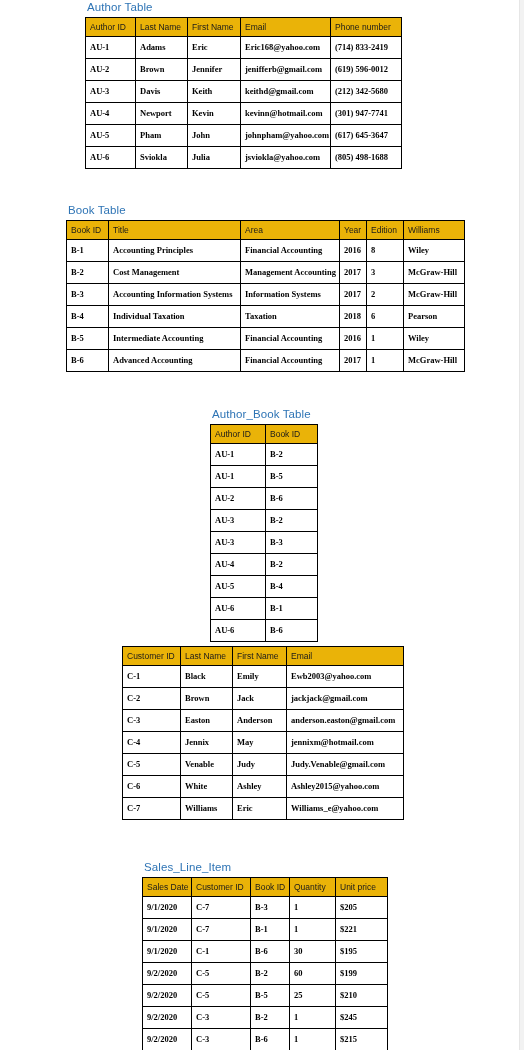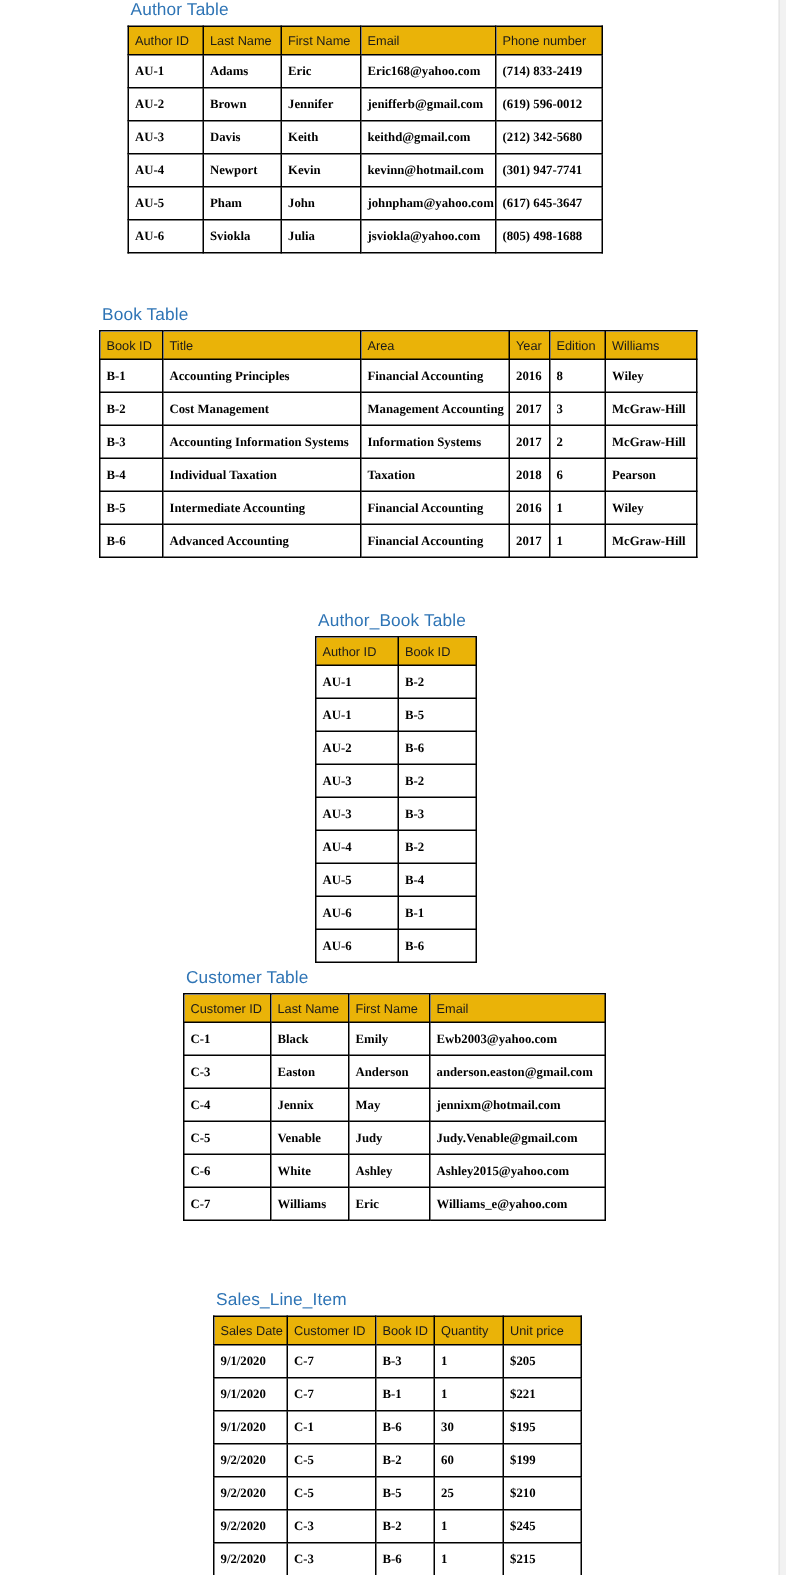--- a/index.html
+++ b/index.html
@@ -293,21 +293,20 @@
           </tr>
           <tr>
             <td>AU-6</td>
             <td>B-6</td>
           </tr>
         </tbody>
     </table>
   </div>
 
   <div class="tbl-block" id="customer-block">
-    <div class="tbl-title">Customer Table</div>
     <table class="data" id="customer-table">
       <colgroup>
           <col style="width: 58px;">
           <col style="width: 52px;">
           <col style="width: 54px;">
           <col style="width: 117px;">
         </colgroup>
       <thead>
           <tr>
             <th>Customer ID</th>
@@ -315,20 +314,26 @@
             <th>First Name</th>
             <th>Email</th>
           </tr>
         </thead>
       <tbody>
           <tr>
             <td>C-1</td>
             <td>Black</td>
             <td>Emily</td>
             <td class="email">Ewb2003@yahoo.com</td>
+          </tr>
+          <tr>
+            <td>C-2</td>
+            <td>Brown</td>
+            <td>Jack</td>
+            <td class="email">jackjack@gmail.com</td>
           </tr>
           <tr>
             <td>C-3</td>
             <td>Easton</td>
             <td>Anderson</td>
             <td class="email">anderson.easton@gmail.com</td>
           </tr>
           <tr>
             <td>C-4</td>
             <td>Jennix</td>

